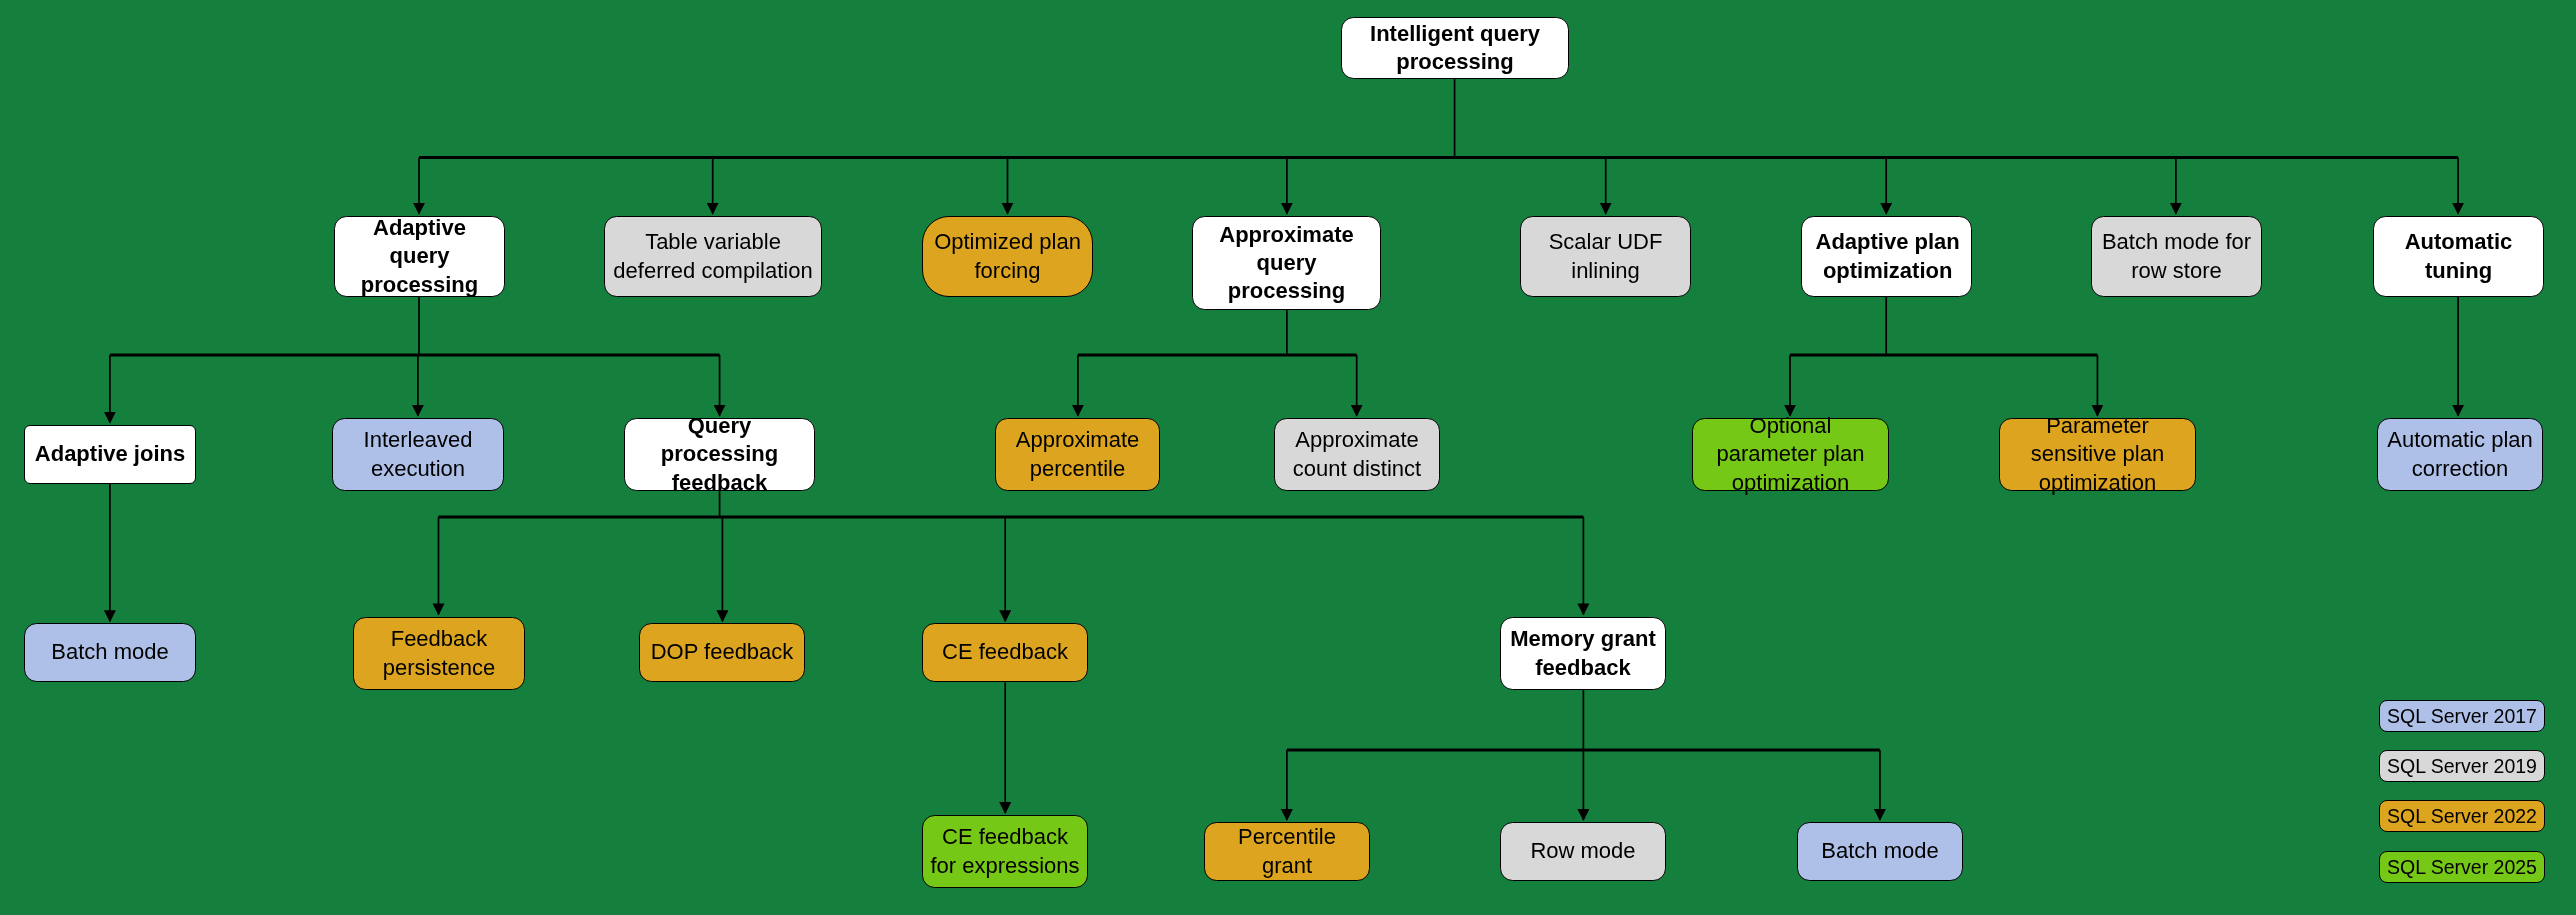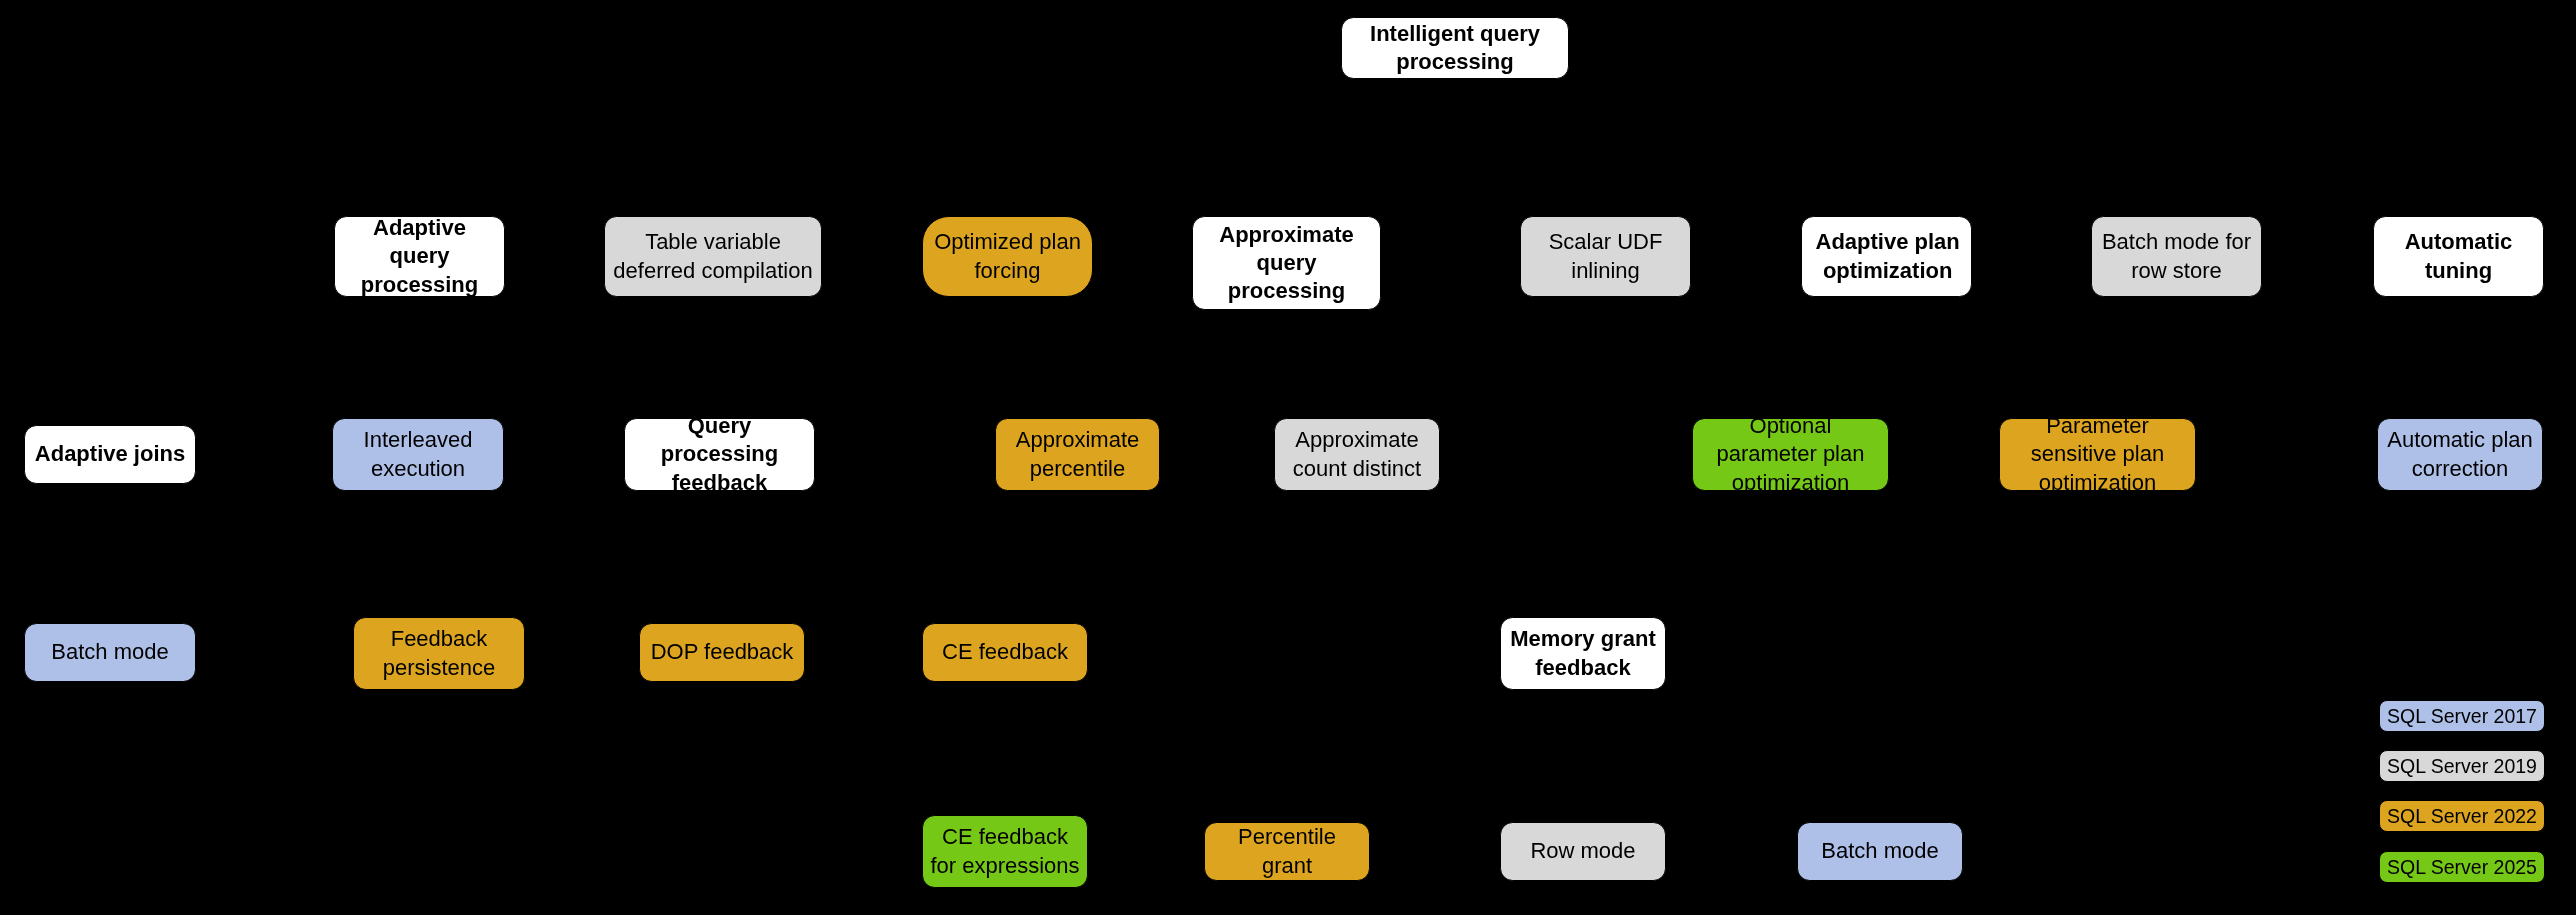--- a/index.html
+++ b/index.html
@@ -1,17 +1,17 @@
 <!DOCTYPE html>
 <html style="font-size:9.2px"><head>
 <meta charset="utf-8">
 <style>
   html,body{margin:0;padding:0;background:#ffffff;}
   body{font-family:"Liberation Sans", sans-serif;}
-  #stage{position:relative;width:2576px;height:916px;background:#000000;overflow:hidden;}
+  #stage{position:relative;width:2576px;height:916px;background:#15803d;overflow:hidden;}
   #edges{position:absolute;left:0;top:0;width:2576px;height:916px;pointer-events:none;}
   .node{
     position:absolute;
     box-sizing:border-box;
     border:1.7px solid #000000;
     border-radius:12.6px;
     display:flex;
     align-items:center;
     justify-content:center;
     text-align:center;
@@ -91,21 +91,21 @@
   <div id="nodes-layer">
       <div class="node fill-white bold" style="left: 1341px; top: 17px; width: 228px; height: 62px;">Intelligent query processing</div>
       <div class="node fill-white bold" style="left: 334px; top: 216px; width: 171px; height: 81px;">Adaptive query processing</div>
       <div class="node fill-gray" style="left: 604px; top: 216px; width: 218px; height: 81px;">Table variable deferred compilation</div>
       <div class="node fill-orange" style="left: 922px; top: 216px; width: 171px; height: 81px; border-radius: 27px;">Optimized plan forcing</div>
       <div class="node fill-white bold" style="left: 1192px; top: 216px; width: 189px; height: 94px;">Approximate query processing</div>
       <div class="node fill-gray" style="left: 1520px; top: 216px; width: 171px; height: 81px;">Scalar UDF inlining</div>
       <div class="node fill-white bold" style="left: 1801px; top: 216px; width: 171px; height: 81px; padding-left: 8px;">Adaptive plan optimization</div>
       <div class="node fill-gray" style="left: 2091px; top: 216px; width: 171px; height: 81px;">Batch mode for row store</div>
       <div class="node fill-white bold" style="left: 2373px; top: 216px; width: 171px; height: 81px;">Automatic tuning</div>
-      <div class="node fill-white bold" style="left: 24px; top: 425px; width: 172px; height: 59px;">Adaptive joins</div>
+      <div class="node fill-white bold" style="left: 24px; top: 425px; width: 172px; height: 59px; border-radius: 6px;">Adaptive joins</div>
       <div class="node fill-blue" style="left: 332px; top: 418px; width: 172px; height: 73px;">Interleaved execution</div>
       <div class="node fill-white bold" style="left: 624px; top: 418px; width: 191px; height: 73px;">Query processing feedback</div>
       <div class="node fill-orange" style="left: 995px; top: 418px; width: 165px; height: 73px;">Approximate percentile</div>
       <div class="node fill-gray" style="left: 1274px; top: 418px; width: 166px; height: 73px;">Approximate count distinct</div>
       <div class="node fill-green" style="left: 1692px; top: 418px; width: 197px; height: 73px;">Optional parameter plan optimization</div>
       <div class="node fill-orange" style="left: 1999px; top: 418px; width: 197px; height: 73px;">Parameter sensitive plan optimization</div>
       <div class="node fill-blue" style="left: 2377px; top: 418px; width: 166px; height: 73px;">Automatic plan correction</div>
       <div class="node fill-blue" style="left: 24px; top: 623px; width: 172px; height: 59px;">Batch mode</div>
       <div class="node fill-orange" style="left: 353px; top: 617px; width: 172px; height: 73px;">Feedback persistence</div>
       <div class="node fill-orange" style="left: 639px; top: 623px; width: 166px; height: 59px;">DOP feedback</div>

